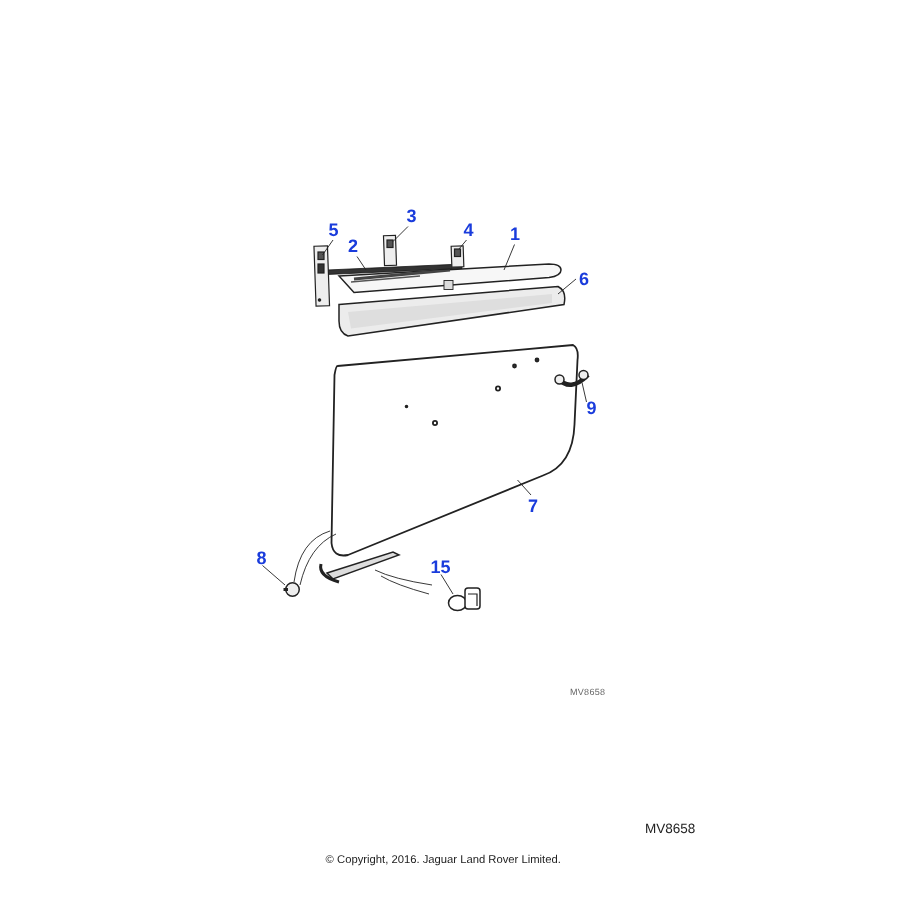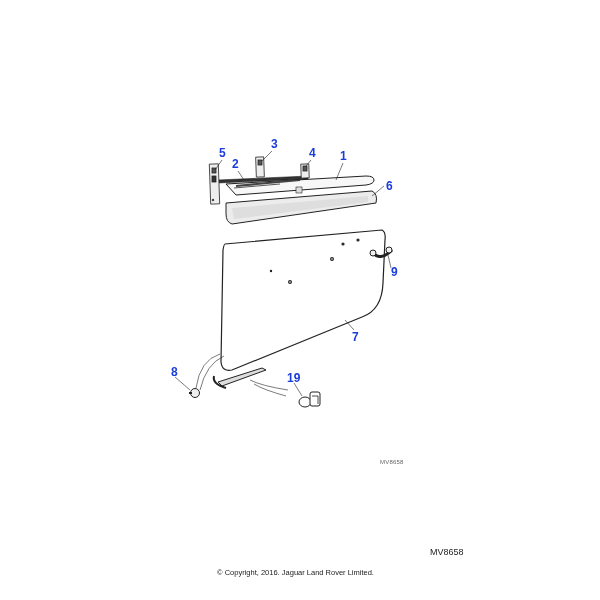--- a/index.html
+++ b/index.html
@@ -96,17 +96,17 @@
 
 <div class="callout" style="left:340px;top:150px;">1</div>
 <div class="callout" style="left:232px;top:158px;">2</div>
 <div class="callout" style="left:271px;top:138px;">3</div>
 <div class="callout" style="left:309px;top:147px;">4</div>
 <div class="callout" style="left:219px;top:147px;">5</div>
 <div class="callout" style="left:386px;top:180px;">6</div>
 <div class="callout" style="left:352px;top:331px;">7</div>
 <div class="callout" style="left:171px;top:366px;">8</div>
 <div class="callout" style="left:391px;top:266px;">9</div>
-<div class="callout" style="left:287px;top:372px;">19</div>
+<div class="callout" style="left:287px;top:372px;">15</div>
 
 <div class="ref-small">MV8658</div>
 <div class="ref-large">MV8658</div>
 <div class="copyright">© Copyright, 2016. Jaguar Land Rover Limited.</div>
 
 </body></html>

